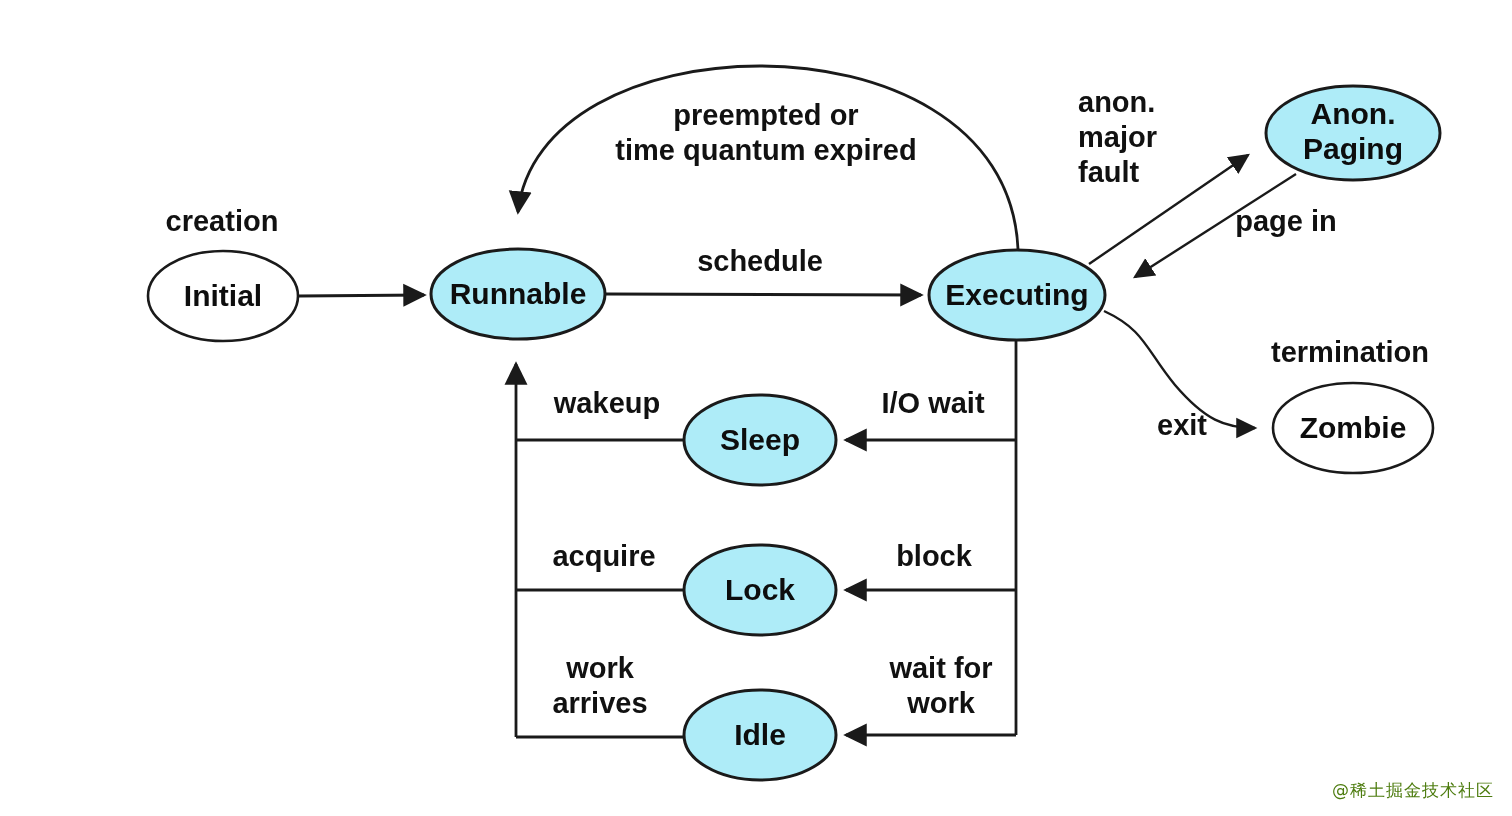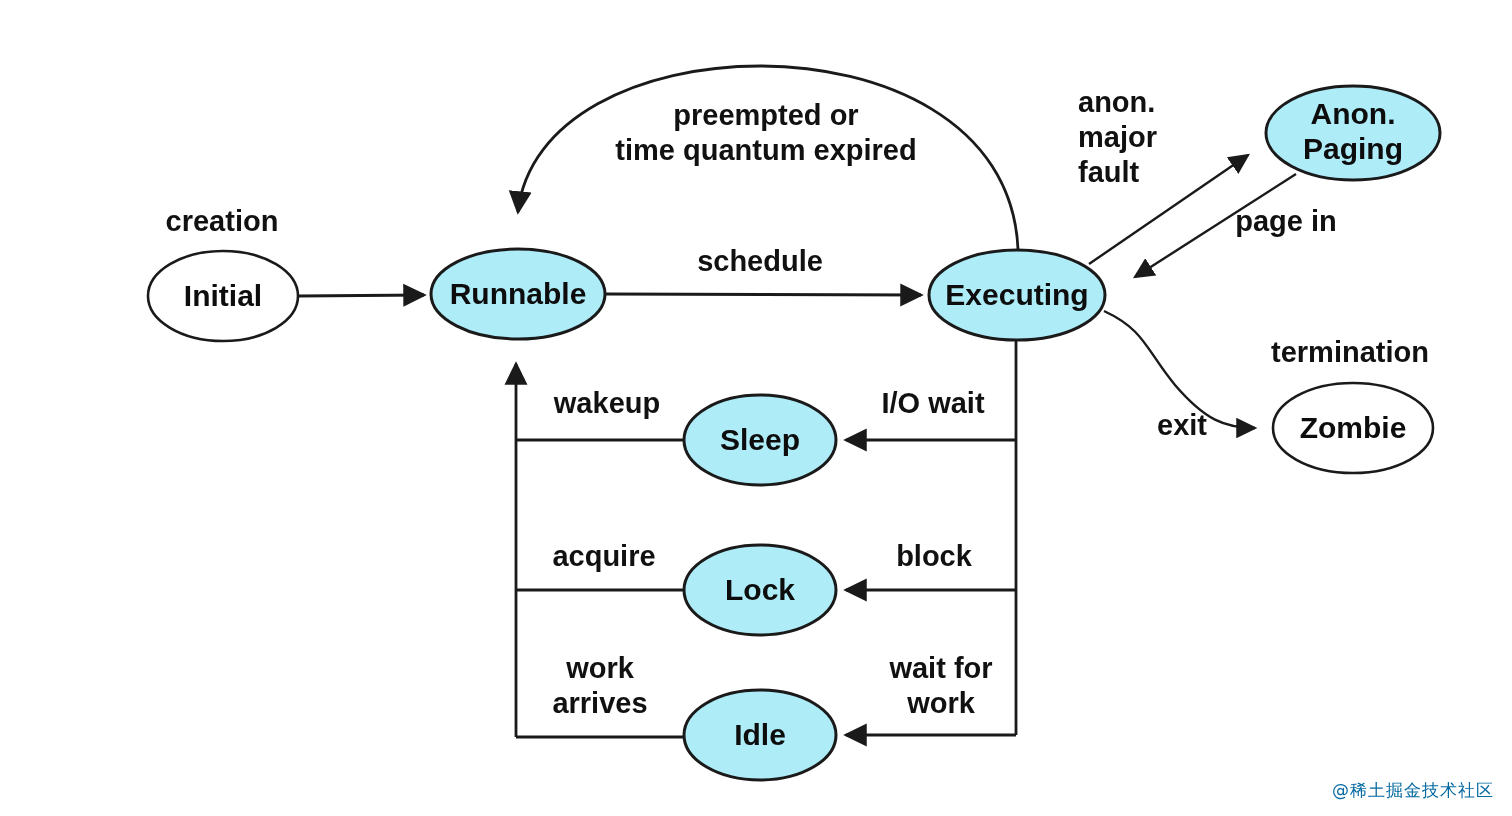--- a/index.html
+++ b/index.html
@@ -62,21 +62,21 @@
     dominant-baseline: middle;
     white-space: pre;
   }
   .edge-label.left { text-anchor: start; }
   .watermark {
     position: absolute;
     right: 18px;
     bottom: 14px;
     font-family: "DejaVu Sans", sans-serif;
     font-size: 17px;
-    color: #0369a1;
+    color: #4d7c0f;
     letter-spacing: 1px;
     user-select: none;
   }
 </style>
 </head>
 <body>
 
 <div id="diagram-root">
 
   <svg class="canvas" viewBox="0 0 1512 816">

